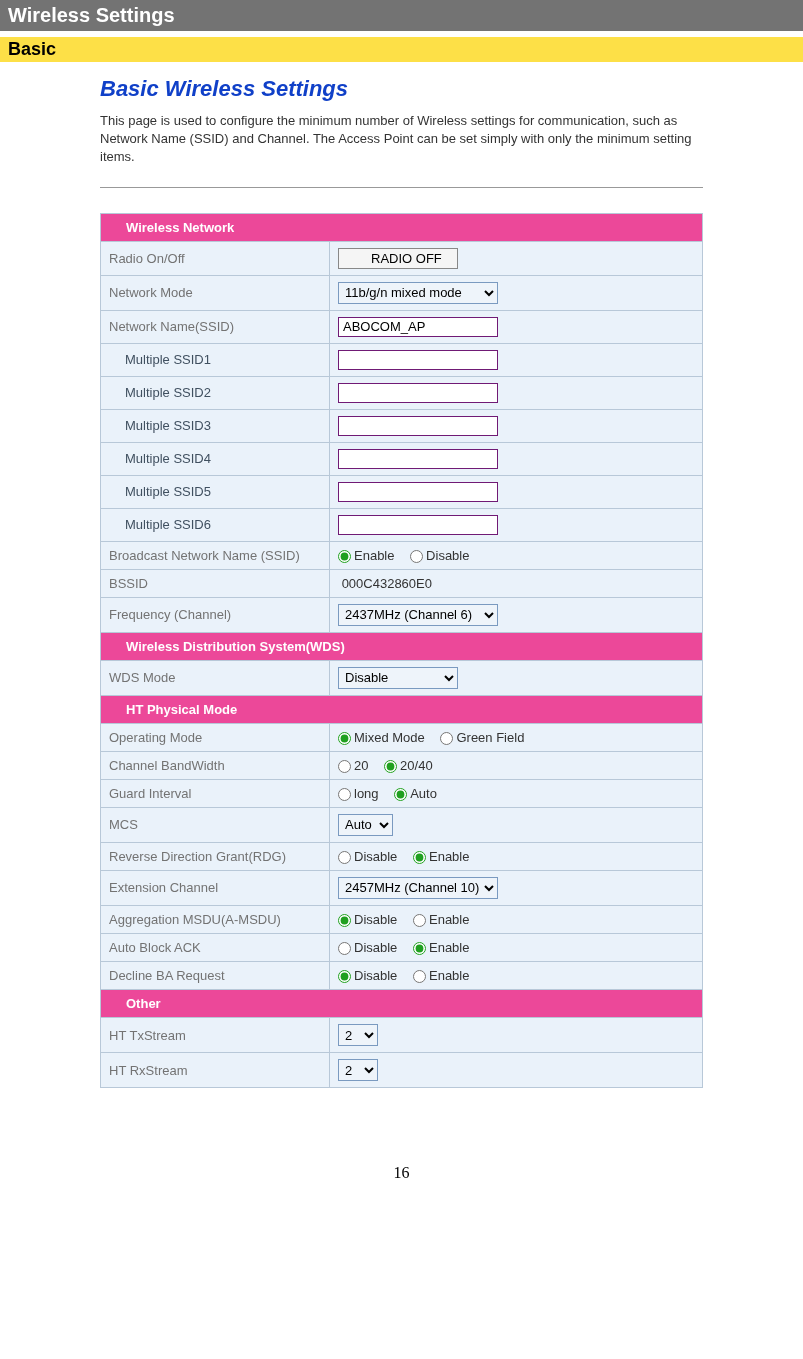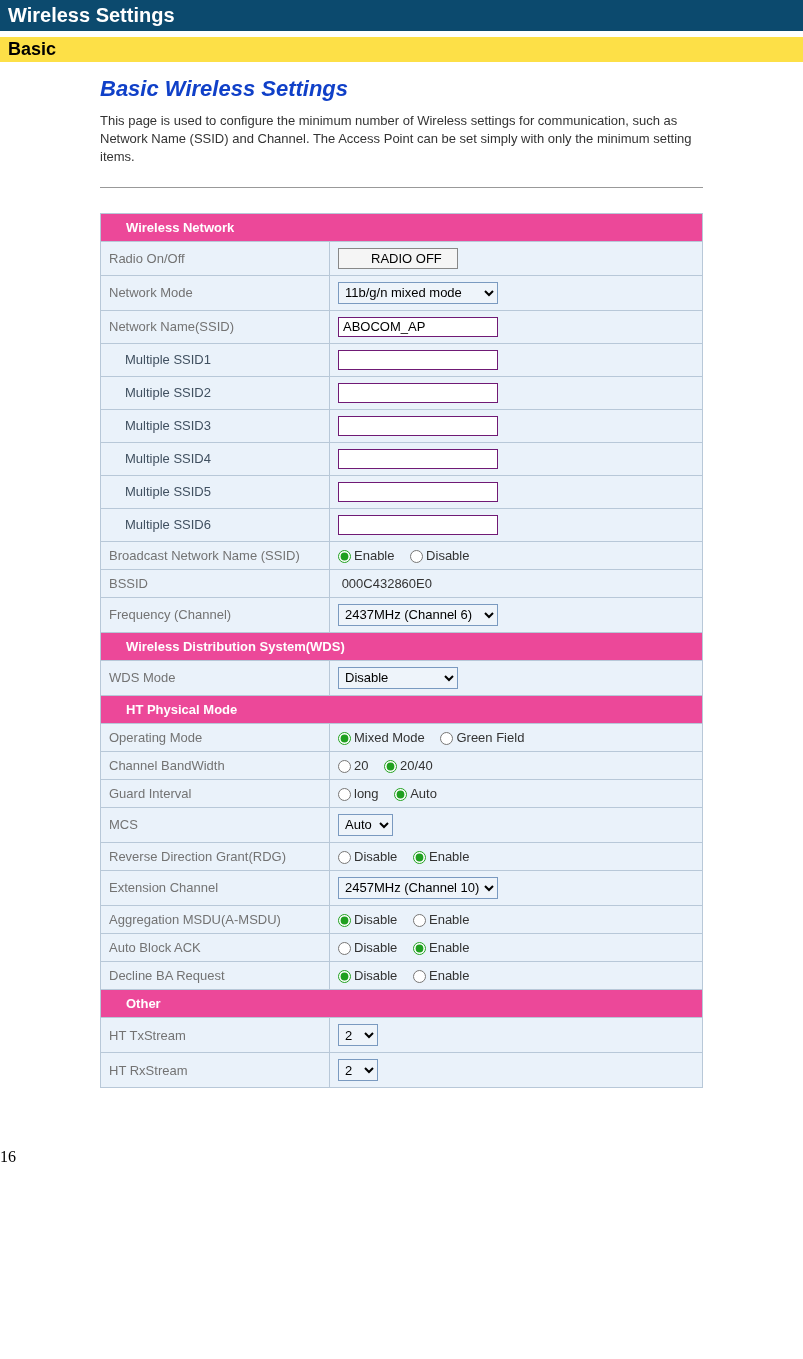--- a/index.html
+++ b/index.html
@@ -1,17 +1,17 @@
 <!DOCTYPE html>
 <html><head>
   <meta charset="utf-8">
   <style>
     * { box-sizing: border-box; margin: 0; padding: 0; }
     body { font-family: Arial, sans-serif; font-size: 13px; width: 803px; background: #fff; }
-    .page-header { background: #0c4a6e; color: #fff; font-weight: bold; font-size: 20px; padding: 4px 8px; }
+    .page-header { background: #737373; color: #fff; font-weight: bold; font-size: 20px; padding: 4px 8px; }
     .sub-header { background: #fde047; color: #000; font-weight: bold; font-size: 18px; padding: 2px 8px; margin-top: 6px; }
     .content { margin: 14px 100px 0 100px; }
     .main-title { color: #1040c8; font-weight: bold; font-size: 22px; font-style: italic; margin-bottom: 10px; }
     .description { color: #333; font-size: 13px; line-height: 1.4; margin-bottom: 20px; }
     hr.thin { border: none; border-top: 1px solid #999; margin-bottom: 25px; }
     table.settings { width: 100%; border-collapse: separate; border-spacing: 1px; background: #b8c8d8; }
     table.settings td { background: #eaf2fa; padding: 6px 8px; vertical-align: middle; height: 26px; }
     table.settings td.label { width: 38%; color: #737373; }
     table.settings td.indent { padding-left: 24px; color: #405060; }
     table.settings td.section { background: #ec4899; color: #fff; font-weight: bold; padding: 6px 25px; }
@@ -20,21 +20,21 @@
     select { border: 1px solid #7a9ac0; padding: 1px 2px; font-size: 13px; height: 22px; background: #eef4fa; }
     select.w160 { width: 160px; }
     select.w120 { width: 120px; }
     select.w60 { width: 55px; }
     select.w40 { width: 40px; }
     input[type="button"] { border: 1px solid #888; padding: 2px 32px; font-size: 13px; background: #f5f5f5; cursor: pointer; }
     input[type="radio"] { vertical-align: middle; margin-right: 3px; accent-color: #20a020; }
     .radio-label { margin-right: 12px; color: #333; }
     .footer-buttons { text-align: center; margin-top: 15px; }
     .footer-buttons input { width: 120px; margin: 0 10px; padding: 3px 0; }
-    .page-number { text-align: left; margin-top: 60px; font-family: "Times New Roman", serif; font-size: 16px; }
+    .page-number { text-align: center; margin-top: 76px; font-family: "Times New Roman", serif; font-size: 16px; }
     .btn-radio { width: 120px; padding: 2px 0; }
   </style>
 </head>
 <body>
 
 <div class="page-header">Wireless Settings</div>
 <div class="sub-header">Basic</div>
 
 <div class="content">
   <div class="main-title">Basic Wireless Settings</div>

